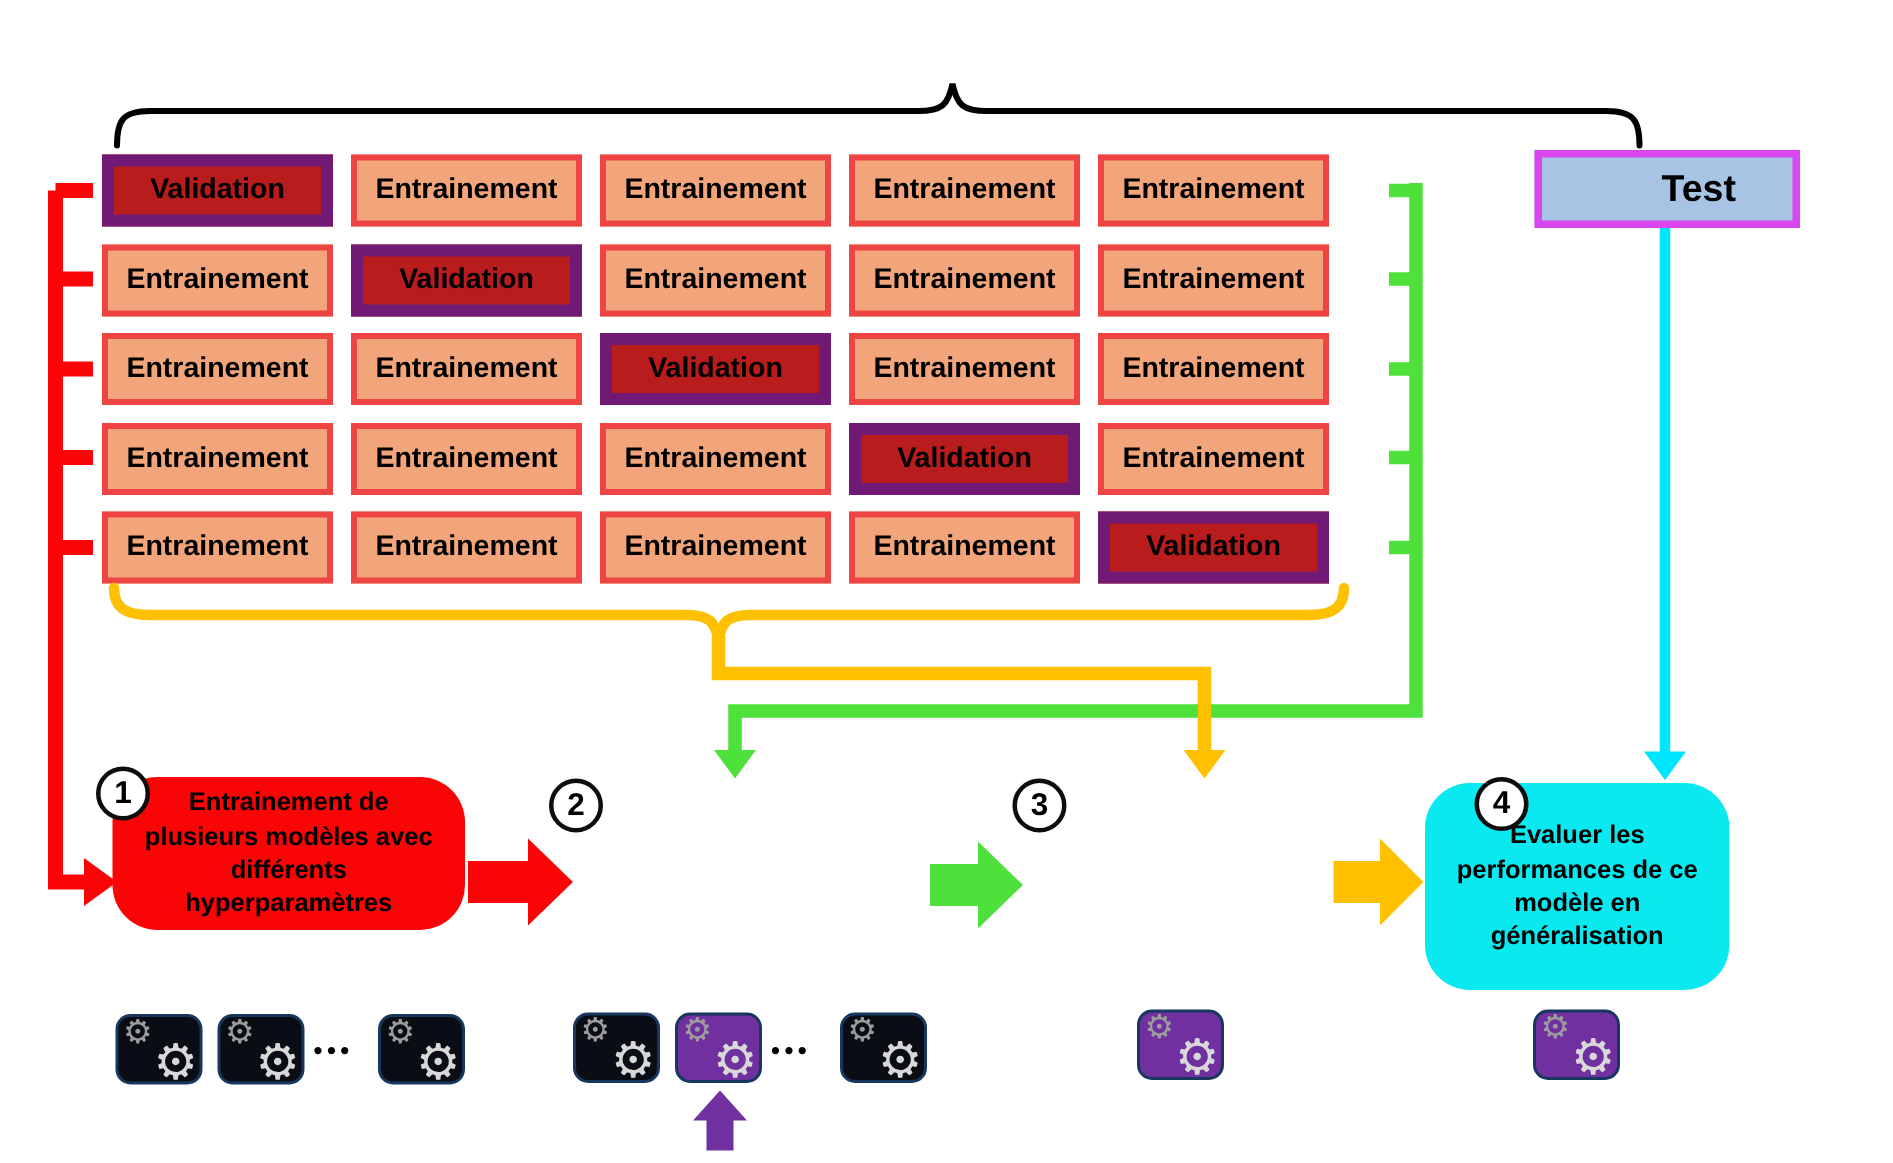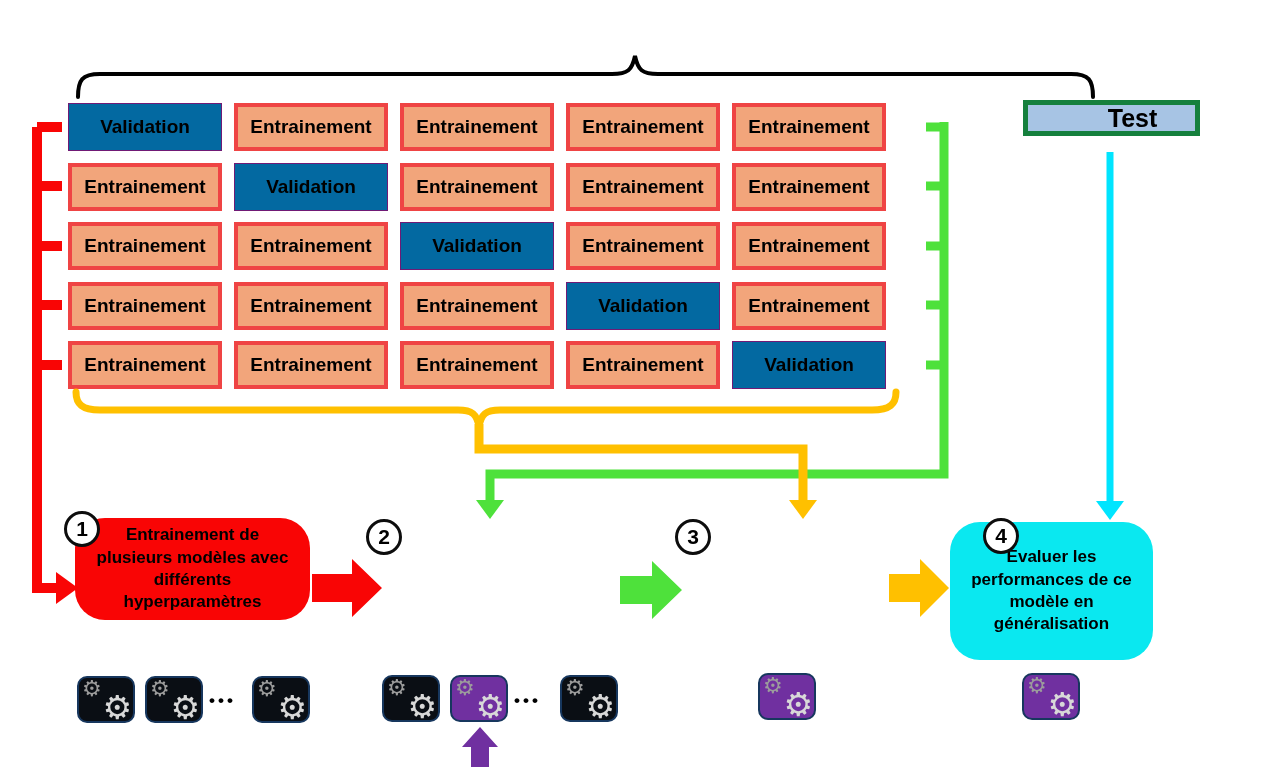--- a/index.html
+++ b/index.html
@@ -16,25 +16,25 @@
   #grid{
     position:absolute;left:68px;top:103px;
     display:grid;grid-template-columns:repeat(5,154px);
     column-gap:12px;row-gap:11.5px;z-index:2;
   }
   .cell{
     height:48px;display:flex;align-items:center;justify-content:center;
     font-size:19px;font-weight:bold;color:#000;box-sizing:border-box;
   }
   .cell.train{background:#F2A57B;border:4px solid #ef4444;}
-  .cell.val{background:#0369a1;border:1px solid #701a75;}
+  .cell.val{background:#b91c1c;border:8px solid #701a75;}
   
   .testbox{
-    position:absolute;left:1023px;top:100px;width:177px;height:36px;
-    background:#A7C4E4;border:5px solid #15803d;box-sizing:border-box;
+    position:absolute;left:1023px;top:100px;width:177px;height:52px;
+    background:#A7C4E4;border:5px solid #d946ef;box-sizing:border-box;
     display:flex;align-items:center;justify-content:center;
     font-size:25px;font-weight:bold;color:#000;z-index:2;padding-left:42px;
   }
   
   .step{
     position:absolute;border-radius:30px;box-sizing:border-box;z-index:2;
     display:flex;align-items:center;justify-content:center;text-align:center;
     font-size:17px;font-weight:bold;color:#000;line-height:1.32;padding:12px 14px;
   }
   .s1{left:75px;top:518px;width:235px;height:102px;background:#F90505;}

